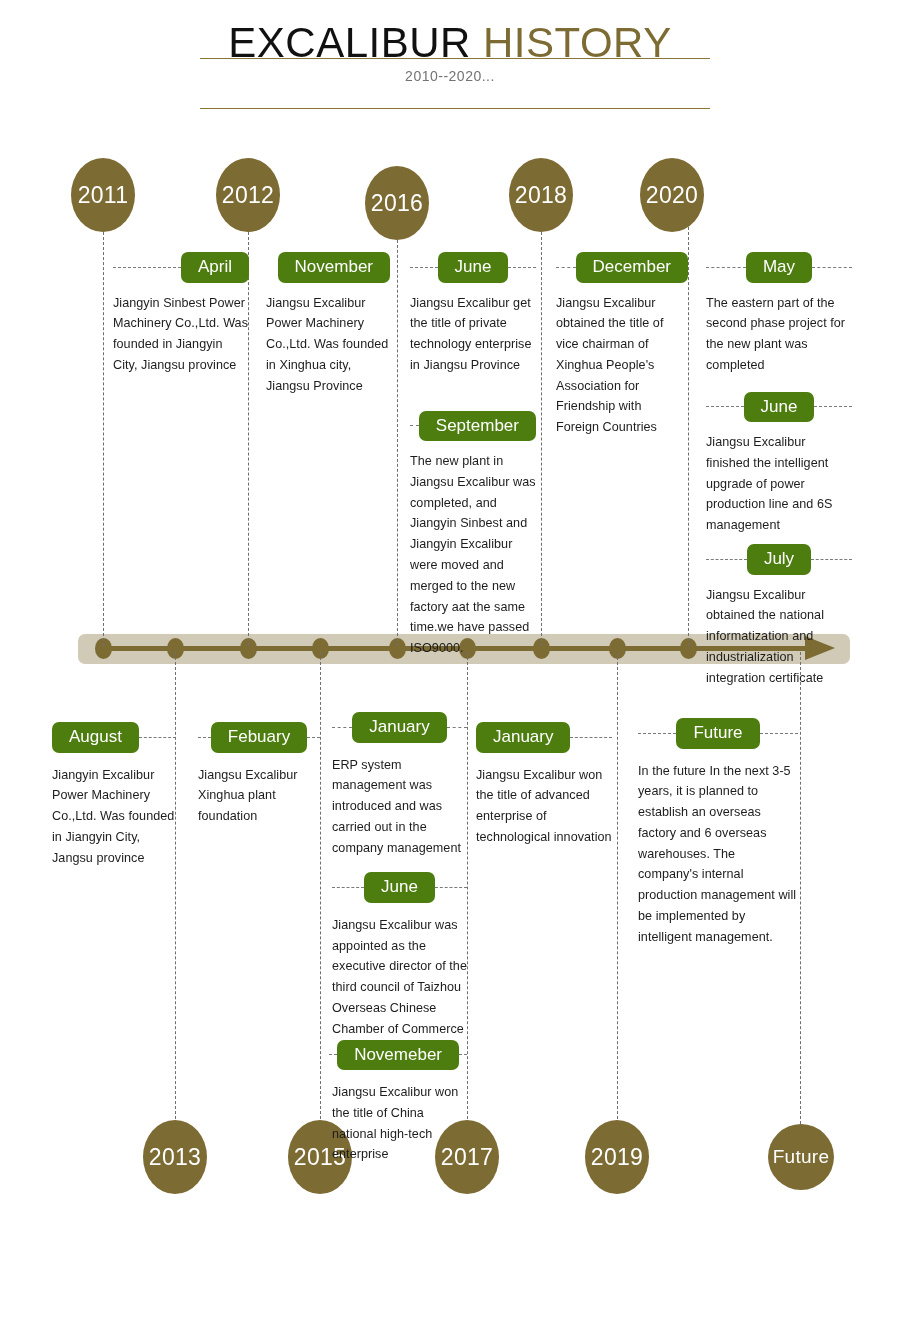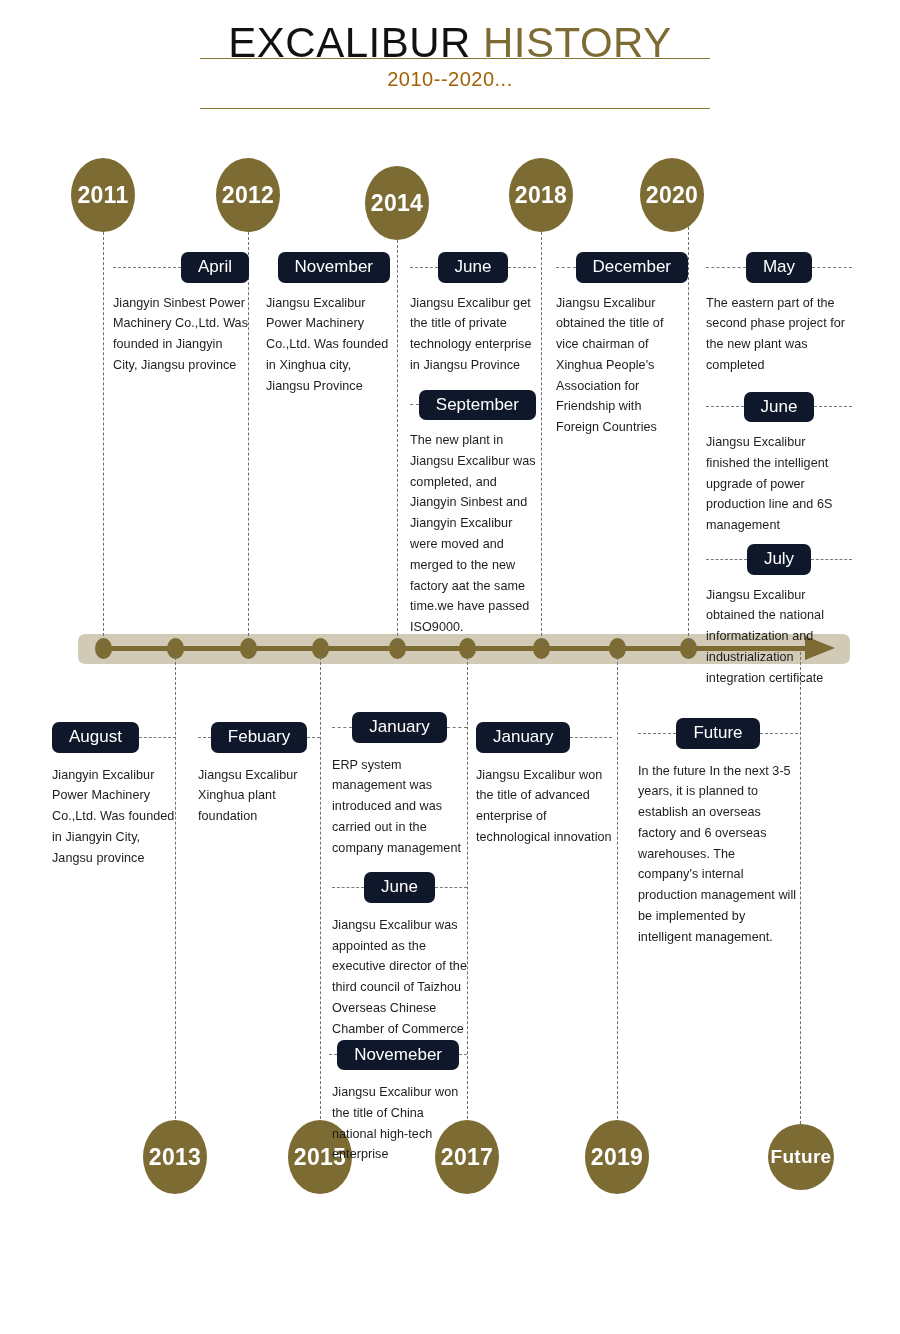--- a/index.html
+++ b/index.html
@@ -15,47 +15,47 @@
 
   
   .header{position:absolute;left:0;top:22px;width:900px;text-align:center;}
   .title{font-size:42px;letter-spacing:.5px;line-height:1;white-space:nowrap;}
   .title .t-dark{color:#111111;font-weight:400;}
   .title .t-gold{color:#7d6b34;font-weight:400;}
   .rule{position:absolute;left:200px;width:510px;height:0;border-top:1.6px solid #8a7436;}
   .rule-top{top:58px;}
   .rule-bot{top:108px;}
   .subtitle{position:absolute;left:0;top:68px;width:900px;text-align:center;
-            font-size:20px;color:#a16207;letter-spacing:.5px;}
+            font-size:14px;color:#737373;letter-spacing:.5px;}
 
   
   .bar-band{position:absolute;left:78px;top:634px;width:772px;height:30px;
             background:rgba(125,107,52,.36);border-radius:7px;}
   .bar-line{position:absolute;left:100px;top:646px;width:712px;height:5px;
             background:#7d6b34;}
   .bar-arrow{position:absolute;left:805px;top:636px;width:0;height:0;
              border-top:12px solid transparent;border-bottom:12px solid transparent;
              border-left:30px solid #7d6b34;}
   .dot{position:absolute;width:17px;height:21px;border-radius:50%;
        background:#7d6b34;top:638px;margin-left:-8px;}
 
   
   .year{position:absolute;width:64px;height:74px;border-radius:50%;
         background:#7d6b34;color:#ffffff;display:flex;align-items:center;
         justify-content:center;font-size:23px;letter-spacing:.3px;
-        margin-left:-32px;font-weight:bold;}
+        margin-left:-32px;}
   .year.round{width:66px;height:66px;font-size:19px;}
 
   
   .vline{position:absolute;width:0;border-left:1.4px dashed #6e6e6e;}
 
   
   .col{position:absolute;}
   .ev{position:relative;}
-  .chip{display:inline-block;background:#0f172a;color:#ffffff;
+  .chip{display:inline-block;background:#4d7c0f;color:#ffffff;
         border-radius:7px;padding:5px 17px 6px 17px;font-size:17px;line-height:1.15;
         white-space:nowrap;}
   .chip-row{display:flex;align-items:center;}
   .chip-row.left{justify-content:flex-end;}
   .chip-row.right{justify-content:flex-end;}
   .dash{flex:1 1 auto;height:0;border-top:1.2px dashed #7a7a7a;min-width:8px;}
   .body{font-size:12.6px;line-height:1.65;color:#1d1d1d;margin-top:9px;
         letter-spacing:.05px;}
 
   .top-col .body{margin-top:10px;}
@@ -102,21 +102,21 @@
   <div class="vline" style="left:617px;top:652px;height:472px;"></div>
   <div class="vline" style="left:800px;top:652px;height:472px;"></div>
 
   <div class="year" style="left:103px;top:158px">
     <span>2011</span>
   </div>
   <div class="year" style="left:248px;top:158px">
     <span>2012</span>
   </div>
   <div class="year" style="left:397px;top:166px">
-    <span>2014</span>
+    <span>2016</span>
   </div>
   <div class="year" style="left:541px;top:158px">
     <span>2018</span>
   </div>
   <div class="year" style="left:672px;top:158px">
     <span>2020</span>
   </div>
 
   <div class="year" style="left:175px;top:1120px">
     <span>2013</span>
@@ -155,21 +155,21 @@
 
   <div class="col top-col" style="left:410px;top:252px;width:126px;">
     <div class="ev">
       <div class="chip-row right">
         <div class="dash"></div>
         <span class="chip">June</span>
         <div class="dash"></div>
       </div>
       <div class="body">Jiangsu Excalibur get the title of private technology enterprise in Jiangsu Province</div>
     </div>
-    <div class="ev" style="margin-top:14px">
+    <div class="ev" style="margin-top:35px">
       <div class="chip-row right">
         <div class="dash"></div>
         <span class="chip">September</span>
       </div>
       <div class="body">The new plant in Jiangsu Excalibur was completed, and Jiangyin Sinbest and Jiangyin Excalibur were moved and merged to the new factory aat the same time.we have passed ISO9000.</div>
     </div>
   </div>
 
   <div class="col top-col" style="left:556px;top:252px;width:132px;">
     <div class="ev">

